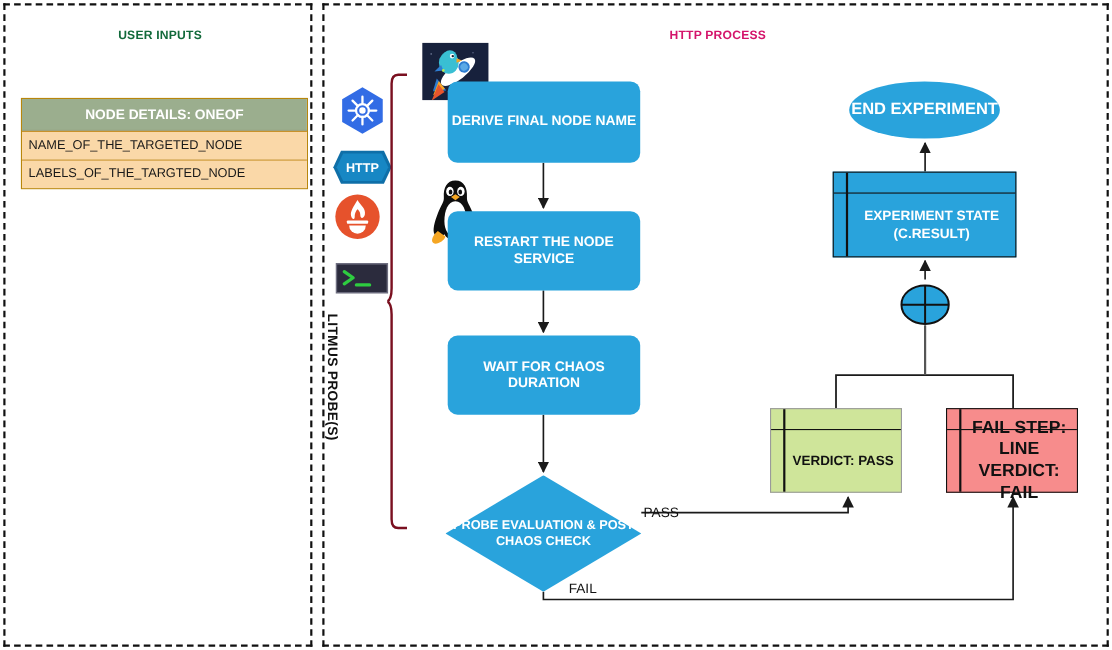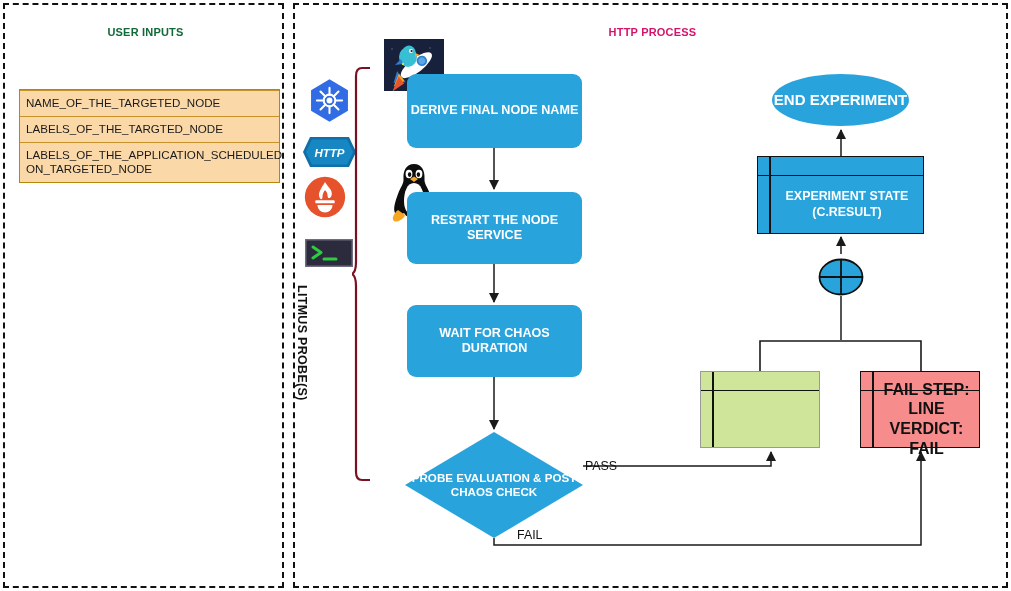--- a/index.html
+++ b/index.html
@@ -29,21 +29,21 @@
     text-align:center;padding:7px 4px;border-bottom:1px solid #8f9e81;
     box-sizing:border-box;
   }
   #inputs-table .trow{
     background:#FAD8A8;color:#1a1a1a;font-size:11.6px;
     padding:5px 6px;border-top:1px solid #C8922B;box-sizing:border-box;
     line-height:1.28;
   }
 
   
-  .probe-icon{position:absolute;font-style:italic;}
+  .probe-icon{position:absolute;}
   #icon-k8s{left:307px;top:78px;width:45px;height:45px;}
   #icon-http{left:302px;top:136px;width:55px;height:32px;}
   #icon-prom{left:304px;top:176px;width:42px;height:42px;}
   #icon-cli{left:305px;top:239px;width:48px;height:28px;}
 
   #probe-brace{position:absolute;left:352px;top:66px;width:20px;height:416px;}
   #probe-label{
     position:absolute;left:309px;top:285px;width:120px;
     font-size:12.5px;font-weight:bold;color:#111;white-space:nowrap;
     transform:rotate(90deg);transform-origin:left top;letter-spacing:.3px;
@@ -106,23 +106,23 @@
   #litmus-logo{left:384px;top:39px;width:60px;height:52px;background:#16203A;overflow:hidden;}
   #tux-logo{left:388px;top:161px;width:52px;height:64px;}
 </style>
 </head>
 <body>
 
 <div class="panel" id="user-panel">
   <div class="panel-title" id="user-title">USER INPUTS</div>
 
   <div id="inputs-table">
+    <div class="thead">NODE DETAILS: ONEOF</div>
     <div class="trow">NAME_OF_THE_TARGETED_NODE</div>
     <div class="trow">LABELS_OF_THE_TARGTED_NODE</div>
-    <div class="trow">LABELS_OF_THE_APPLICATION_SCHEDULED ON_TARGETED_NODE</div>
   </div>
 </div>
 
 <div class="panel" id="chaos-panel">
   <div class="panel-title" id="chaos-title">HTTP PROCESS</div>
 </div>
 
 <div class="probe-icon" id="icon-k8s">
   <svg viewBox="0 0 100 100" width="45" height="45">
     <polygon points="50,3 91,27 91,73 50,97 9,73 9,27" fill="#326CE5"></polygon>
@@ -250,20 +250,21 @@
 
 <div class="statebox" id="n-state">
   <div class="barrow"></div>
   <div class="leftrail"></div>
   <div class="body">EXPERIMENT STATE (C.RESULT)</div>
 </div>
 
 <div class="statebox" id="n-pass">
   <div class="barrow"></div>
   <div class="leftrail"></div>
+  <div class="body">VERDICT: PASS</div>
 </div>
 
 <div class="statebox" id="n-fail">
   <div class="barrow"></div>
   <div class="leftrail"></div>
   <div class="body">FAIL STEP: LINE VERDICT: FAIL</div>
 </div>
 
 <div id="merge-node">
   <svg viewBox="0 0 46 38" width="46" height="38">

